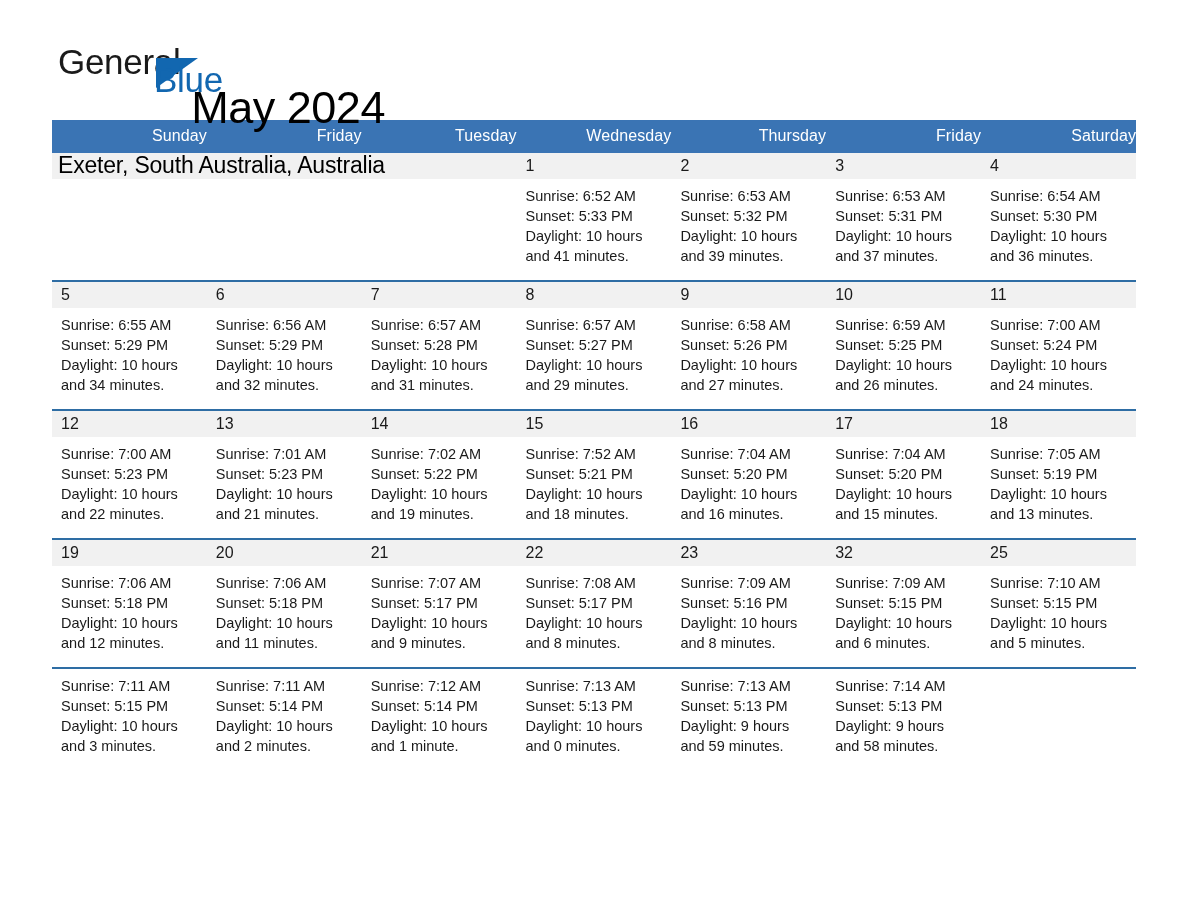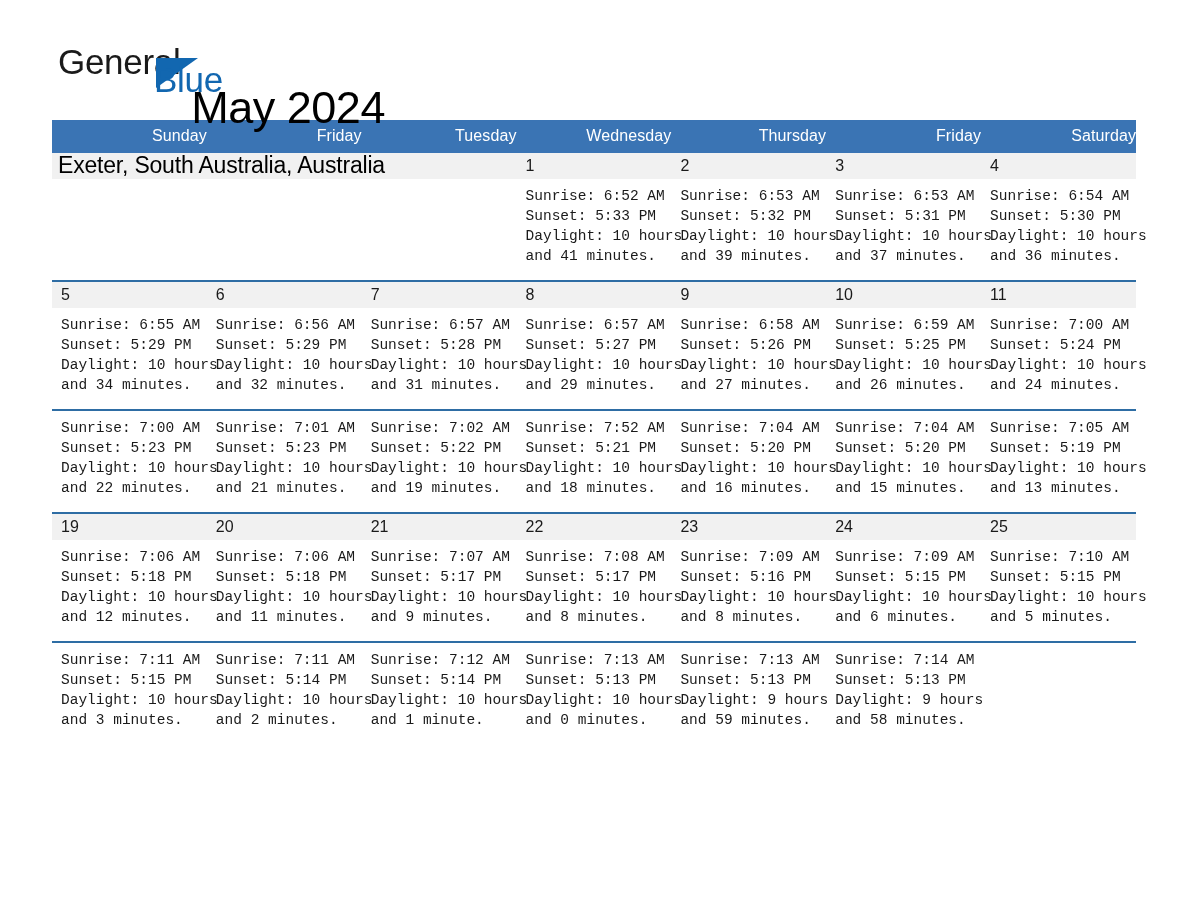--- a/index.html
+++ b/index.html
@@ -121,21 +121,20 @@
   .daynum-row td.empty { background: #f1f1f1; }
 
   .info-row td {
     background: #ffffff;
     vertical-align: top;
     padding: 7px 10px 14px 9px;
     font-size: 14.5px;
     line-height: 20px;
     color: #1a1a1a;
     height: 92px;
-    font-family: Liberation Mono, monospace;
   }
   .info-row td.short { height: 80px; }
   .info-line { white-space: nowrap; }
 </style>
 </head>
 <body>
 
 <div class="page-header">
 
   <div class="logo">
@@ -254,20 +253,29 @@
         <td>
           <div class="info-line">Sunrise: 7:00 AM</div>
           <div class="info-line">Sunset: 5:24 PM</div>
           <div class="info-line">Daylight: 10 hours</div>
           <div class="info-line">and 24 minutes.</div>
         </td>
       </tr>
       <tr class="week-sep">
         <td colspan="7"></td>
       </tr>
+      <tr class="daynum-row">
+        <td>12</td>
+        <td>13</td>
+        <td>14</td>
+        <td>15</td>
+        <td>16</td>
+        <td>17</td>
+        <td>18</td>
+      </tr>
       <tr class="info-row">
         <td>
           <div class="info-line">Sunrise: 7:00 AM</div>
           <div class="info-line">Sunset: 5:23 PM</div>
           <div class="info-line">Daylight: 10 hours</div>
           <div class="info-line">and 22 minutes.</div>
         </td>
         <td>
           <div class="info-line">Sunrise: 7:01 AM</div>
           <div class="info-line">Sunset: 5:23 PM</div>
@@ -307,21 +315,21 @@
       </tr>
       <tr class="week-sep">
         <td colspan="7"></td>
       </tr>
       <tr class="daynum-row">
         <td>19</td>
         <td>20</td>
         <td>21</td>
         <td>22</td>
         <td>23</td>
-        <td>24</td>
+        <td>32</td>
         <td>25</td>
       </tr>
       <tr class="info-row">
         <td>
           <div class="info-line">Sunrise: 7:06 AM</div>
           <div class="info-line">Sunset: 5:18 PM</div>
           <div class="info-line">Daylight: 10 hours</div>
           <div class="info-line">and 12 minutes.</div>
         </td>
         <td>

